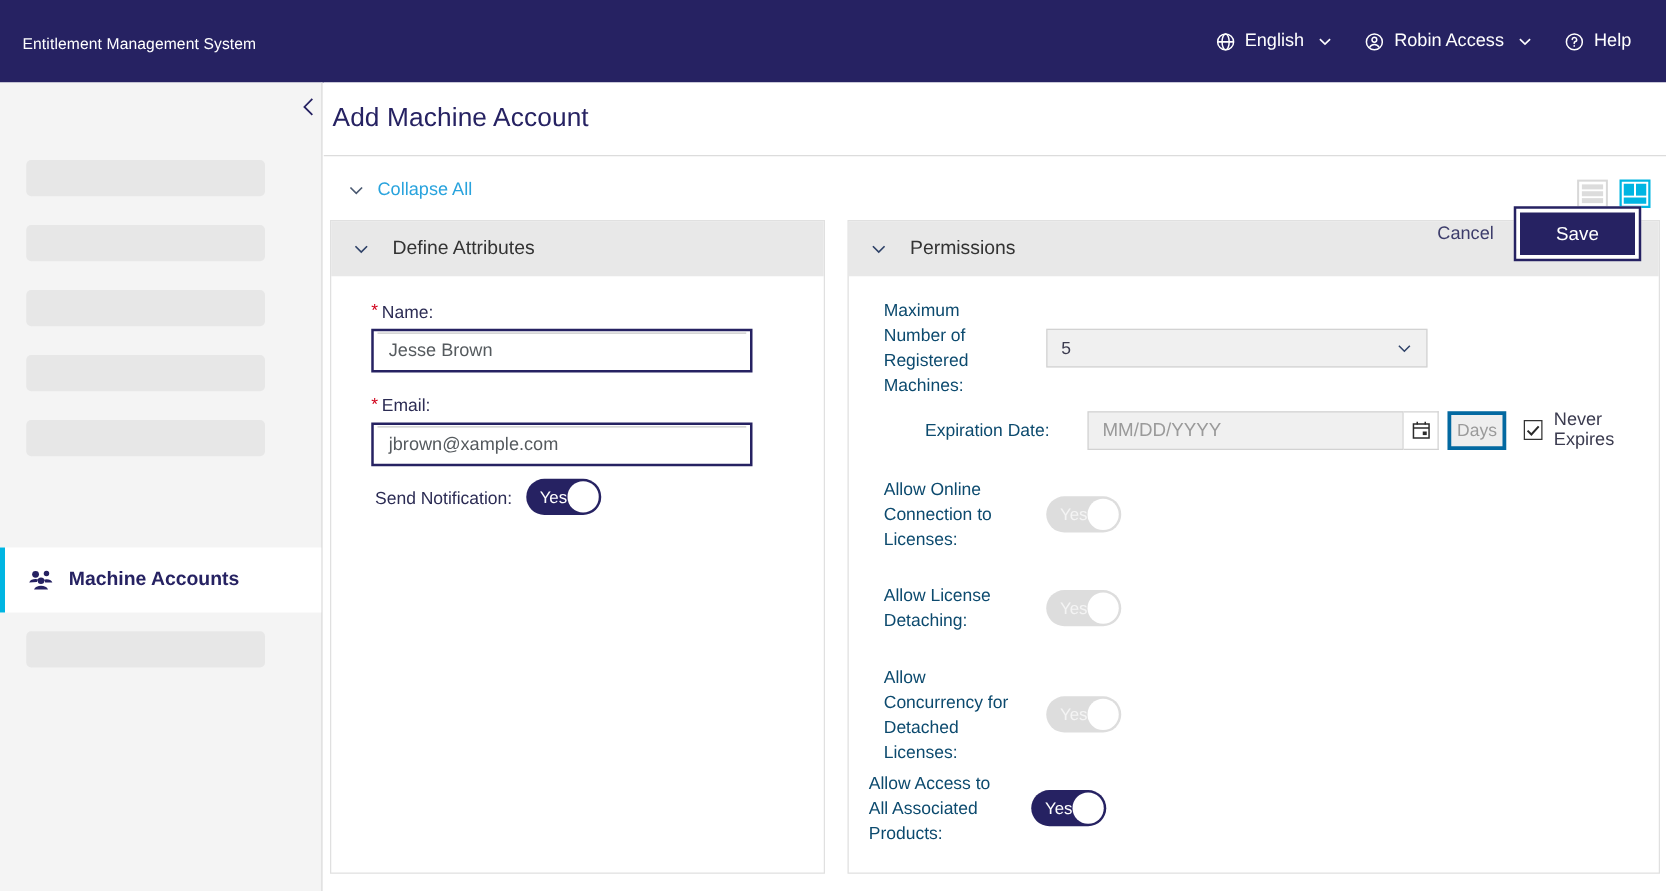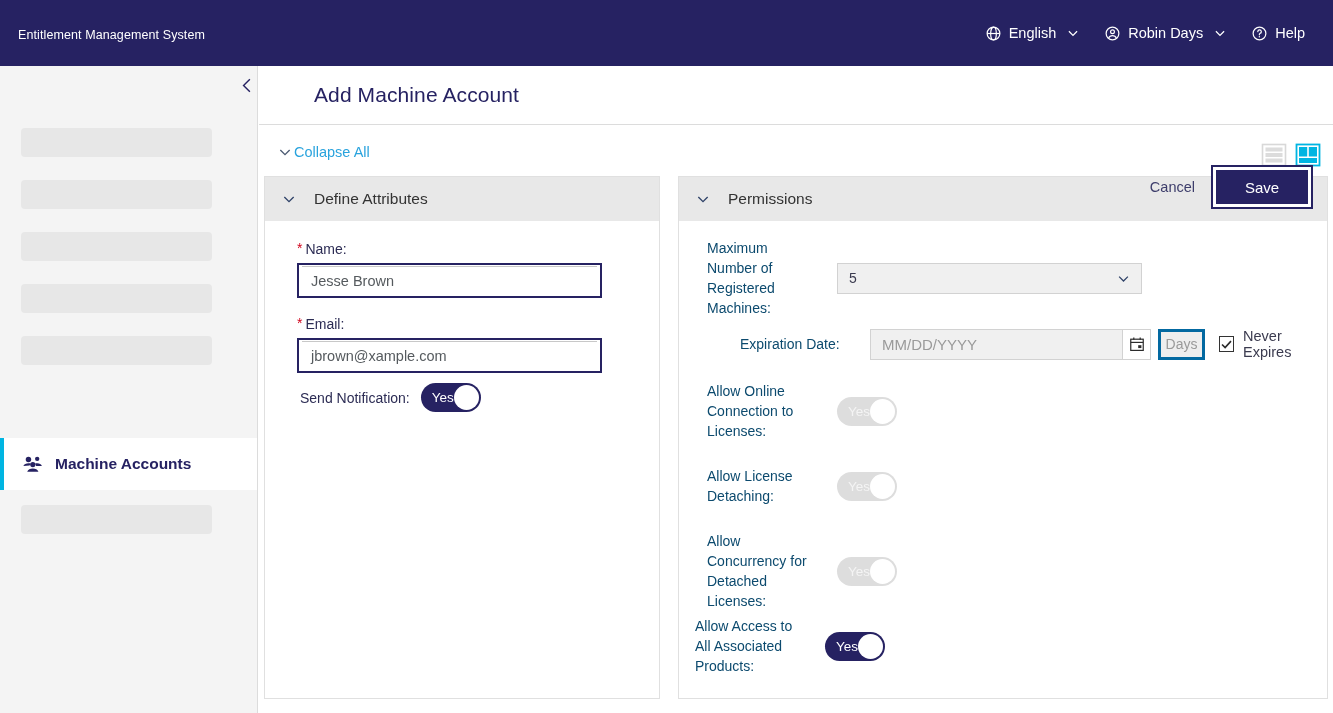--- a/index.html
+++ b/index.html
@@ -70,32 +70,32 @@
   }
 
   
   .main {
     position: absolute; left: 259px; top: 66px;
     width: 1074px; height: 647px; background: #ffffff;
   }
   .page-title-bar {
     position: absolute; left: 0; top: 0; width: 1074px; height: 59px;
     border-bottom: 1px solid #dcdcdc;
-    display: flex; align-items: center; padding-left: 48px;
+    display: flex; align-items: center;
   }
   .page-title {
     margin-left: 7px; color: #262262; font-size: 21px; letter-spacing: 0.1px;
   }
 
   .toolbar-row {
     position: absolute; left: 0; top: 59px; width: 1074px; height: 60px;
   }
   .collapse-all {
     position: absolute; left: 18px; top: 19px;
-    display: flex; align-items: center; gap: 1px; cursor: pointer;
+    display: flex; align-items: center; gap: 9px; cursor: pointer;
   }
   .collapse-all .ca-text { color: #29a3dd; font-size: 14.5px; }
 
   .view-toggles {
     position: absolute; right: 12px; top: 17px;
     display: flex; align-items: center; gap: 8px;
   }
   .vt { width: 26px; height: 26px; cursor: pointer; }
 
   
@@ -230,21 +230,21 @@
     </div>
 
     <div class="tb-item">
       <span class="tb-icon">
         <svg viewBox="0 0 24 24" width="17" height="17" fill="none" stroke="#ffffff" stroke-width="1.7">
           <circle cx="12" cy="12" r="9"></circle>
             <circle cx="12" cy="9.6" r="2.7"></circle>
           <path d="M6.6 18.4c1-2.4 3-3.5 5.4-3.5s4.4 1.1 5.4 3.5"></path>
         </svg>
       </span>
-      <span>Robin Days</span>
+      <span>Robin Access</span>
       <span class="tb-chev">
         <svg viewBox="0 0 24 24" width="14" height="14" fill="none" stroke="#ffffff" stroke-width="2.2">
           <polyline points="5,9 12,16 19,9"></polyline>
         </svg>
       </span>
     </div>
 
     <div class="tb-item">
       <span class="tb-icon">
         <svg viewBox="0 0 24 24" width="17" height="17" fill="none" stroke="#ffffff" stroke-width="1.7">

